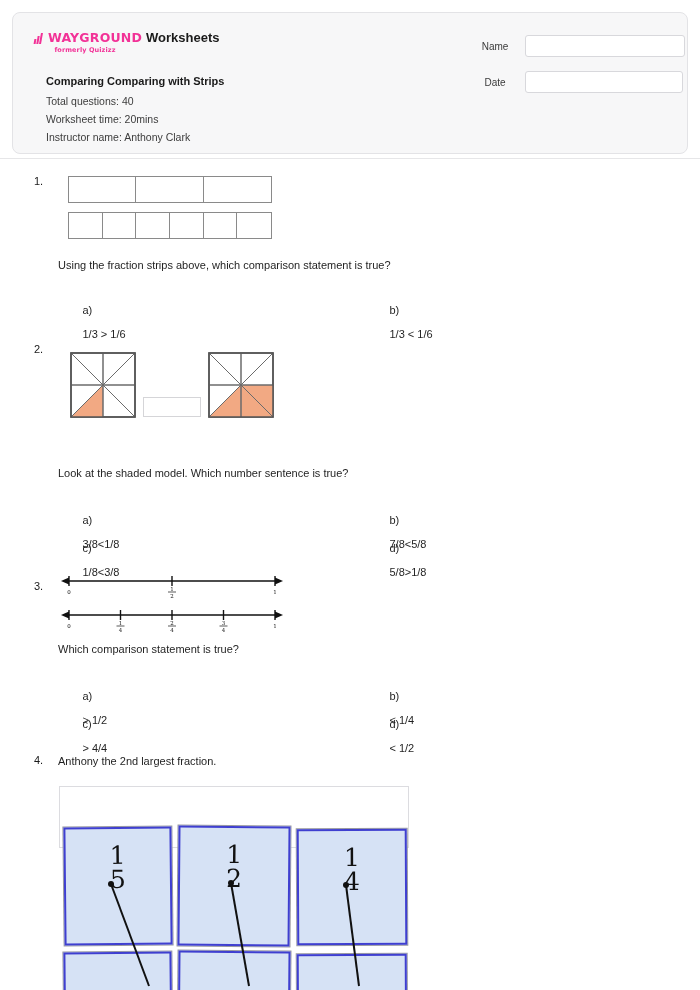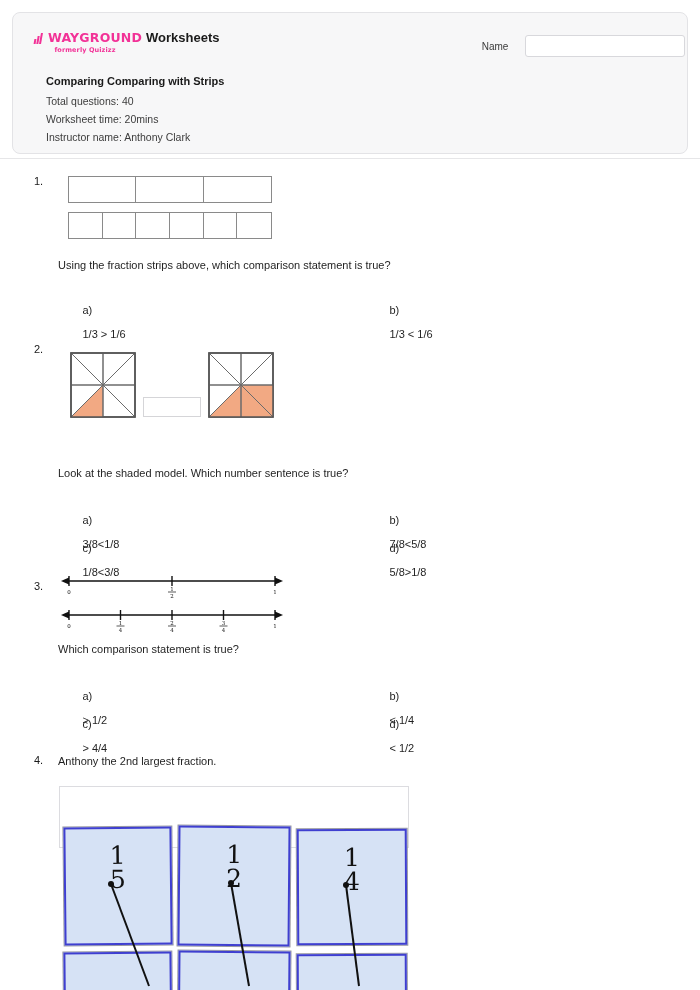--- a/index.html
+++ b/index.html
@@ -151,20 +151,24 @@
       <div class="title">Comparing Comparing with Strips</div>
       <div class="line">Total questions: 40</div>
       <div class="line">Worksheet time: 20mins</div>
       <div class="line">Instructor name: Anthony Clark</div>
     </div>
 
     <div class="fields">
       <div class="field">
         <span class="flabel">Name</span>
         <input class="fw1" type="text" value="" placeholder="" style="">
+      </div>
+      <div class="field">
+        <span class="flabel">Date</span>
+        <input class="fw3" type="text" value="" placeholder="" style="">
       </div>
     </div>
   </div>
 
   <div class="hrule"></div>
 
   <div class="q" style="left:0; top:0;">
     <div class="qnum" style="left:34px; top:175px;">1.</div>
 
     <div style="position:absolute; left:68px; top:176px;">

